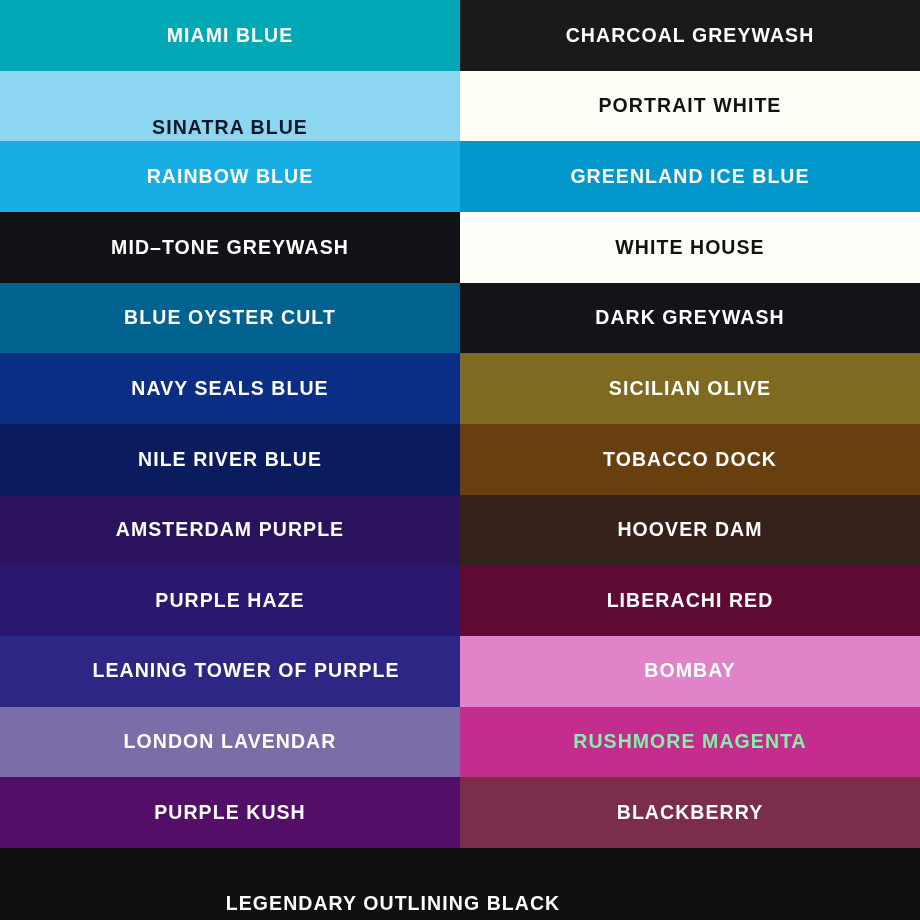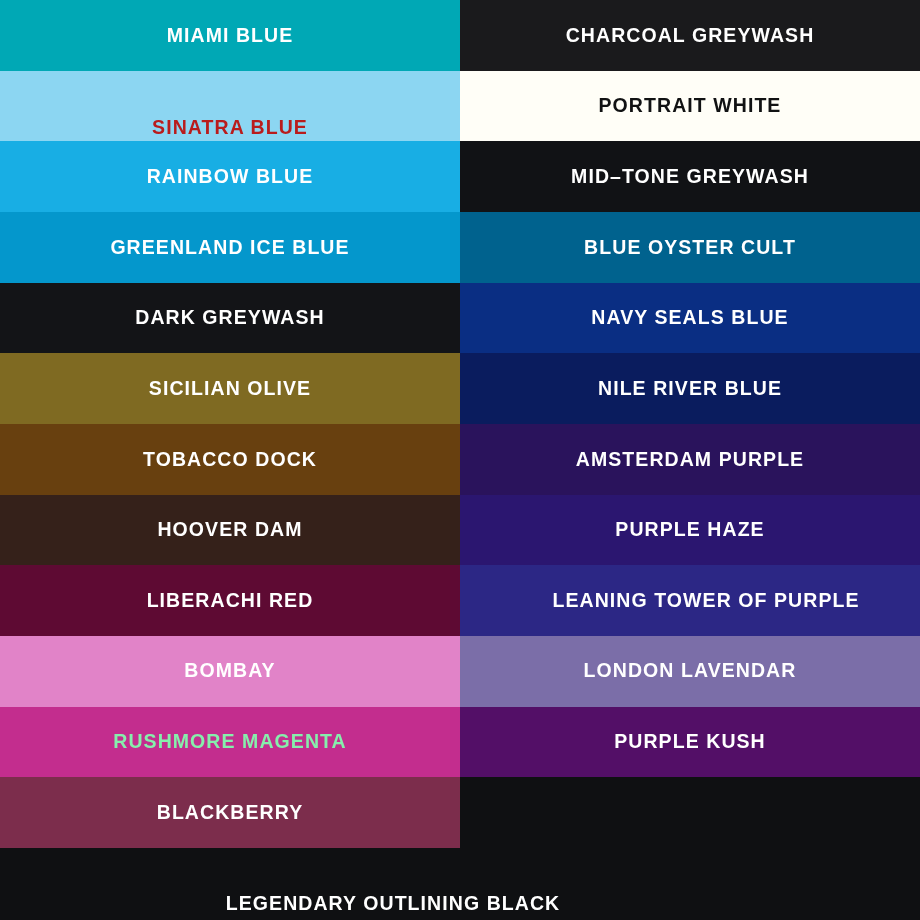--- a/index.html
+++ b/index.html
@@ -77,33 +77,36 @@
 <div class="palette">
 
   <div class="swatch-grid">
       <div class="swatch" style="background: rgb(0, 168, 181);">
         <span class="swatch-label light" style="color: rgb(255, 255, 255);">MIAMI BLUE</span>
       </div>
       <div class="swatch" style="background: rgb(26, 26, 28);">
         <span class="swatch-label light" style="color: rgb(255, 255, 255);">CHARCOAL GREYWASH</span>
       </div>
       <div class="swatch" style="background: rgb(140, 214, 242);">
-        <span class="swatch-label light" style="color: #b91c1c; margin-top: 44px;">SINATRA BLUE</span>
+        <span class="swatch-label light" style="color: #0f172a; margin-top: 44px;">SINATRA BLUE</span>
       </div>
       <div class="swatch" style="background: rgb(255, 254, 247);">
         <span class="swatch-label dark" style="color: rgb(17, 18, 19);">PORTRAIT WHITE</span>
       </div>
       <div class="swatch" style="background: rgb(24, 174, 228);">
         <span class="swatch-label light" style="color: rgb(255, 255, 255);">RAINBOW BLUE</span>
       </div>
+      <div class="swatch" style="background: rgb(4, 151, 204);">
+        <span class="swatch-label light" style="color: rgb(255, 255, 255);">GREENLAND ICE BLUE</span>
+      </div>
       <div class="swatch" style="background: rgb(17, 18, 21);">
         <span class="swatch-label light" style="color: rgb(255, 255, 255);">MID–TONE GREYWASH</span>
       </div>
-      <div class="swatch" style="background: rgb(4, 151, 204);">
-        <span class="swatch-label light" style="color: rgb(255, 255, 255);">GREENLAND ICE BLUE</span>
+      <div class="swatch" style="background: rgb(255, 254, 248);">
+        <span class="swatch-label dark" style="color: rgb(17, 18, 19);">WHITE HOUSE</span>
       </div>
       <div class="swatch" style="background: rgb(0, 98, 142);">
         <span class="swatch-label light" style="color: rgb(255, 255, 255);">BLUE OYSTER CULT</span>
       </div>
       <div class="swatch" style="background: rgb(19, 20, 23);">
         <span class="swatch-label light" style="color: rgb(255, 255, 255);">DARK GREYWASH</span>
       </div>
       <div class="swatch" style="background: rgb(10, 46, 131);">
         <span class="swatch-label light" style="color: rgb(255, 255, 255);">NAVY SEALS BLUE</span>
       </div>

